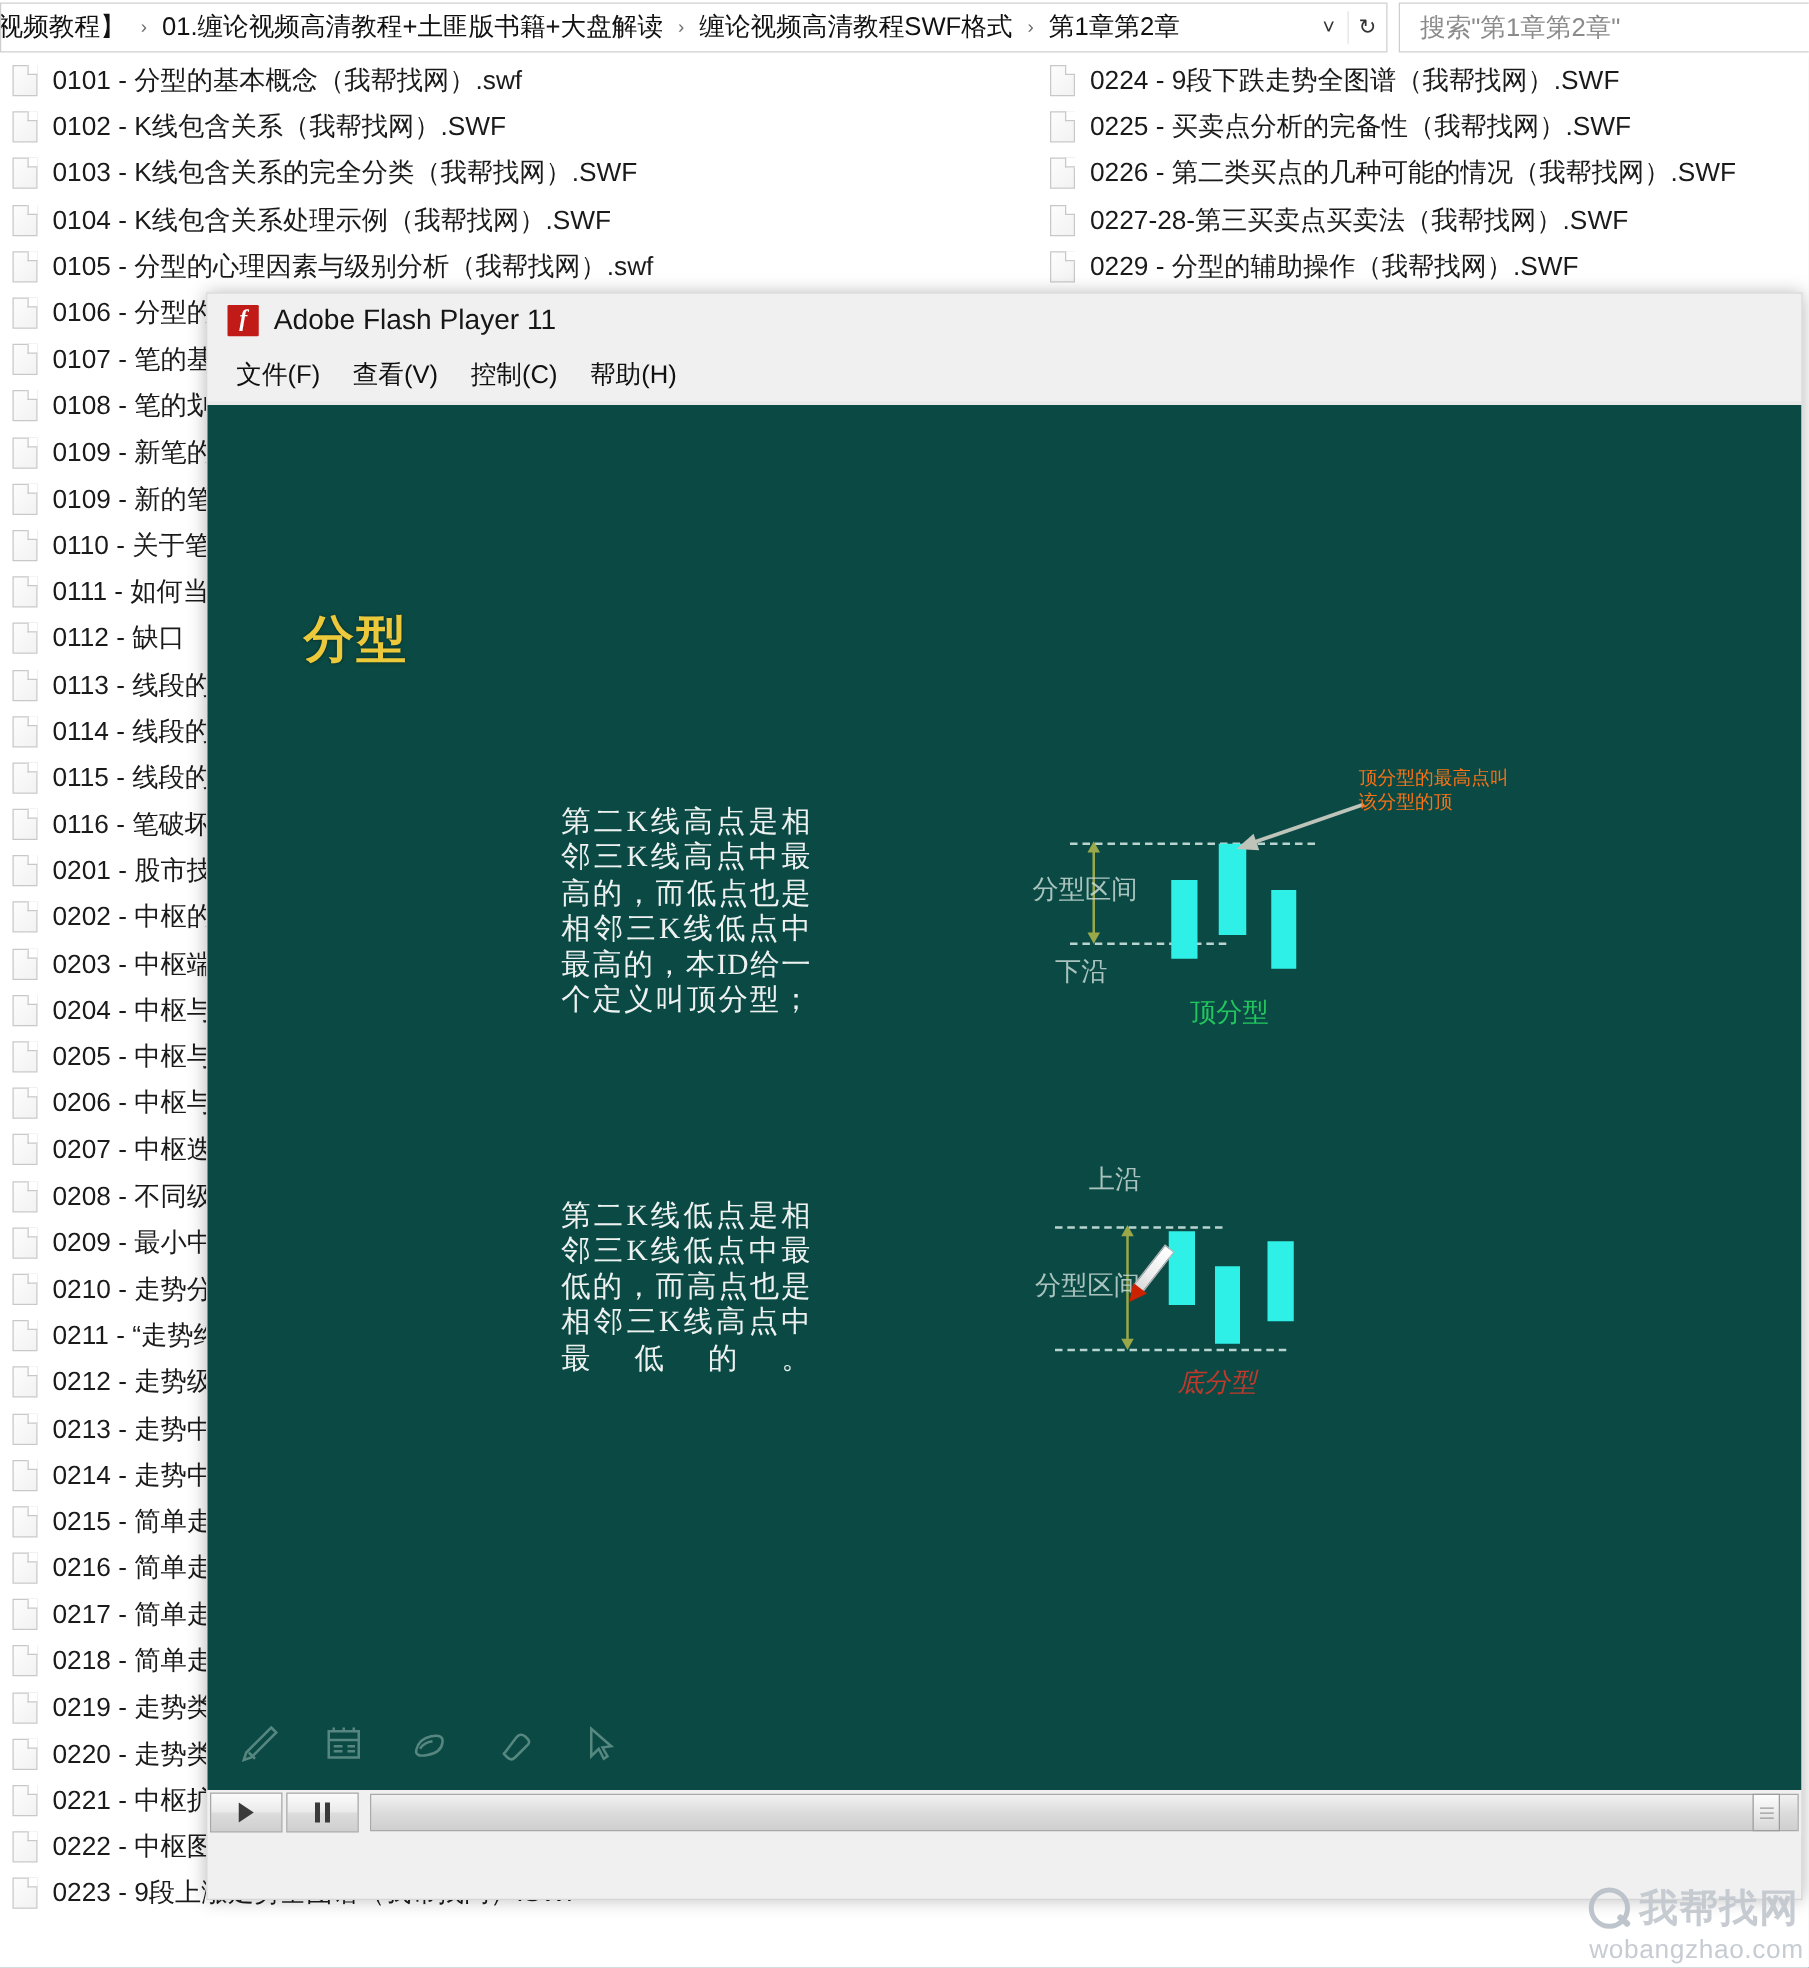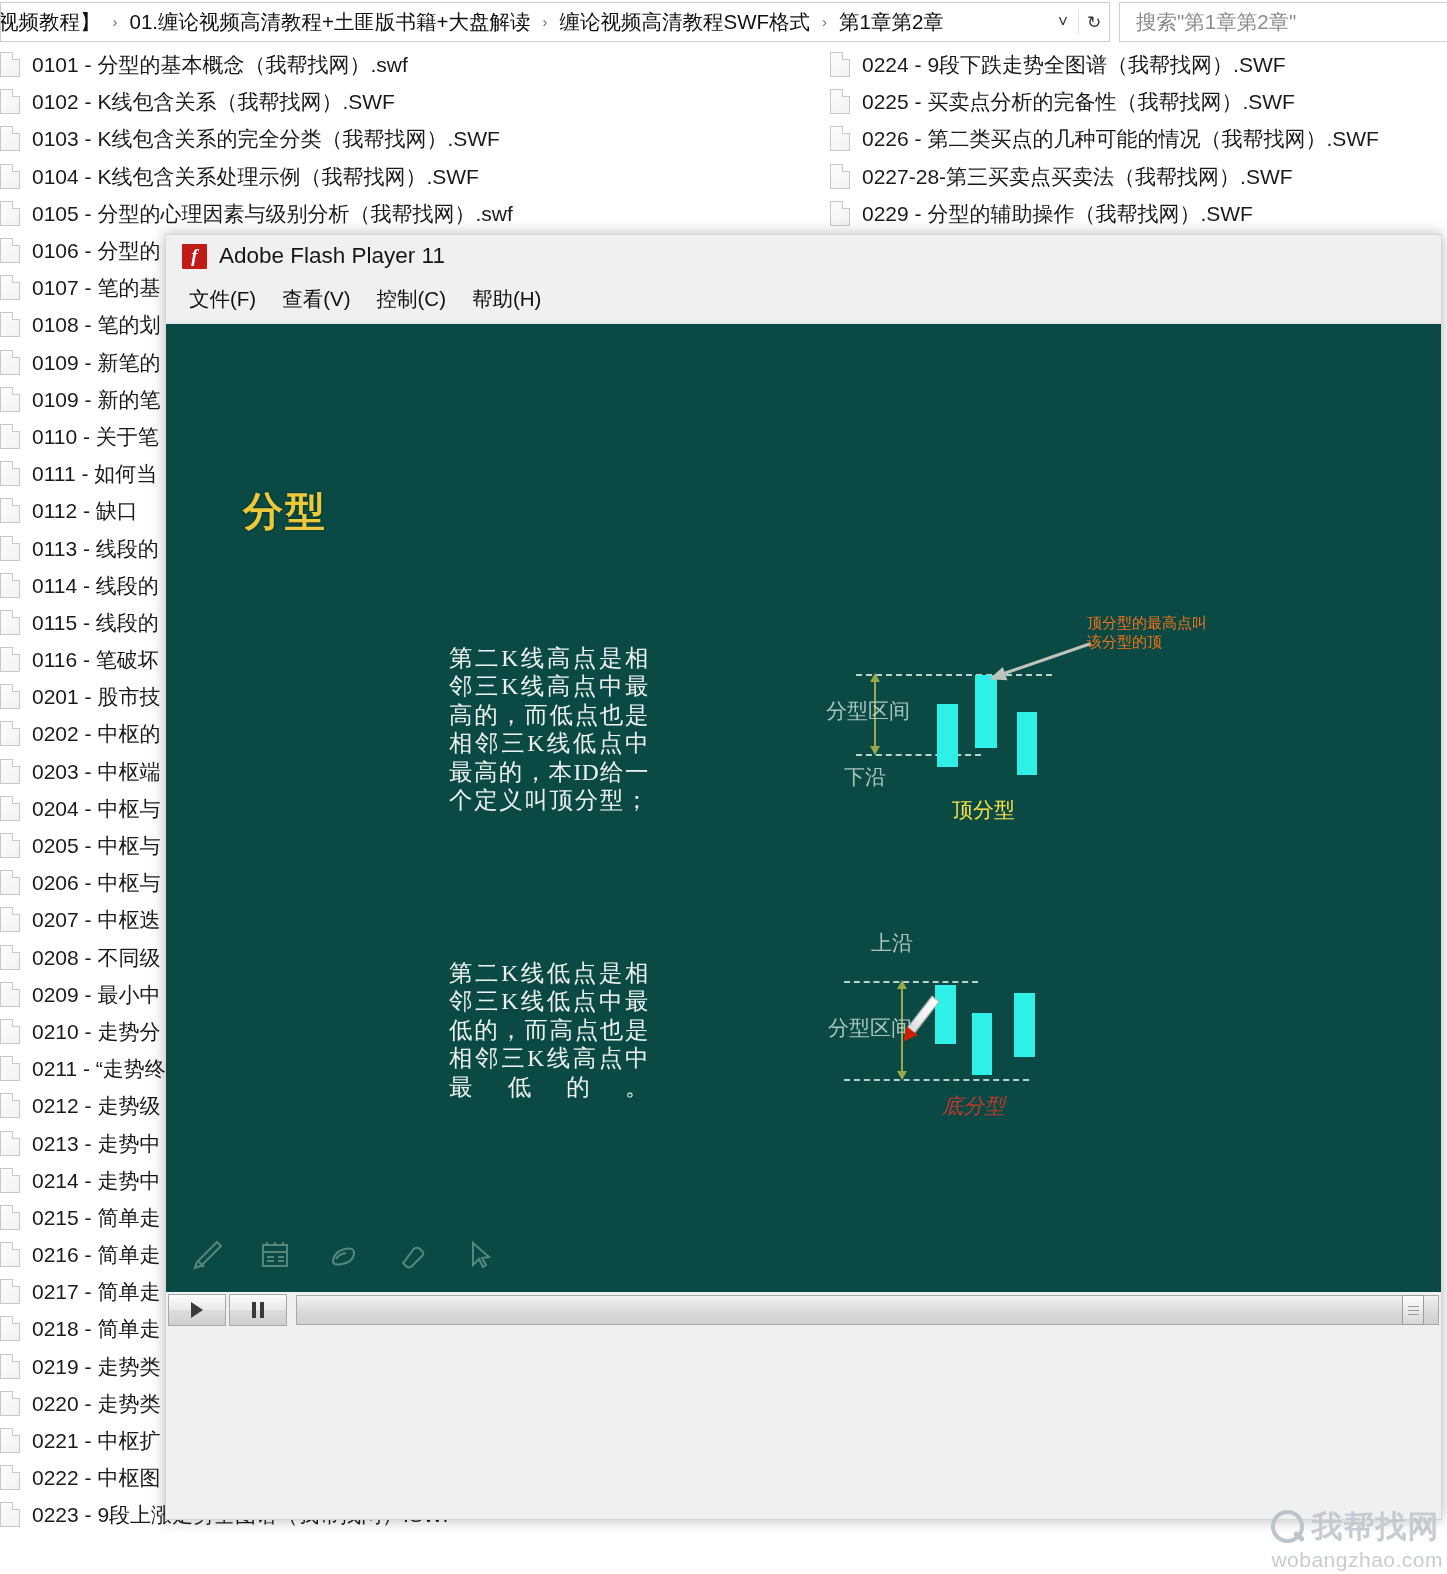--- a/index.html
+++ b/index.html
@@ -49,20 +49,21 @@
   .searchbox .ph { font-size: 20.5px; color: #8b8b8b; white-space: nowrap; }
 
   
   .filelist { position: absolute; left: 0; top: 46px; width: 1447px; height: 1528px; }
   .col { position: absolute; top: 0; }
   .col-left  { left: 0px;   width: 830px; }
   .col-right { left: 830px; width: 617px; }
   .frow {
     height: 37.2px;
     display: flex; align-items: center;
+    padding-left: 10px;
     white-space: nowrap;
   }
   .fname { font-size: 21px; color: #1a1a1a; line-height: 1; }
   .fileicon {
     position: relative; flex: 0 0 20px; width: 20px; height: 25px;
     margin-right: 12px;
     background: linear-gradient(135deg,#fdfdfd 0%,#f2f2f2 100%);
     border: 1px solid #c8c8c8;
     border-top-right-radius: 0;
   }
@@ -94,21 +95,21 @@
   .fw-title-text { font-size: 22.5px; color: #161616; }
   .fw-menu { height: 44px; display: flex; align-items: center; padding-left: 10px; background: #f0f0f0; }
   .fw-menu .mi {
     font-size: 20.5px; color: #101010; padding: 4px 13px; cursor: default;
   }
   .fw-sep { height: 3px; background: #e9e9e9; }
 
   
   .stage {
     position: relative;
-    height: 968px; background: #0b4a44;
+    height: 1108px; background: #0b4a44;
     overflow: hidden;
   }
   .stage-title {
     position: absolute; left: 77px; top: 160px;
     font-size: 40px; font-weight: bold; color: #ecc93b;
     letter-spacing: 2px;
     text-shadow: 0 0 3px rgba(0,0,0,0.5);
   }
   .para {
     position: absolute;
@@ -136,21 +137,21 @@
   .arrowline { position: absolute; width: 2px; background: #9aa84a; }
   .arrow-head {
     position: absolute; width: 0; height: 0;
     border-left: 5px solid transparent; border-right: 5px solid transparent;
   }
   .arrow-up   { border-bottom: 9px solid #9aa84a; }
   .arrow-down { border-top: 9px solid #9aa84a; }
   .lbl { position: absolute; font-size: 21px; white-space: nowrap;
          font-family: "Liberation Serif","DejaVu Serif",serif; }
   .lbl-gray  { color: #c6d9d4; opacity: 0.85; }
-  .lbl-green { color: #fde047; }
+  .lbl-green { color: #22c55e; }
   .lbl-red   { color: #c0392b; }
   .note {
     position: absolute; width: 125px; color: #f97316;
     font-size: 15px; line-height: 1.25;
     font-family: "Liberation Serif","DejaVu Serif",serif;
   }
   .pointer-arrow {
     position: absolute;
     width: 92px; height: 3px;
     background: #bfc4bb;

